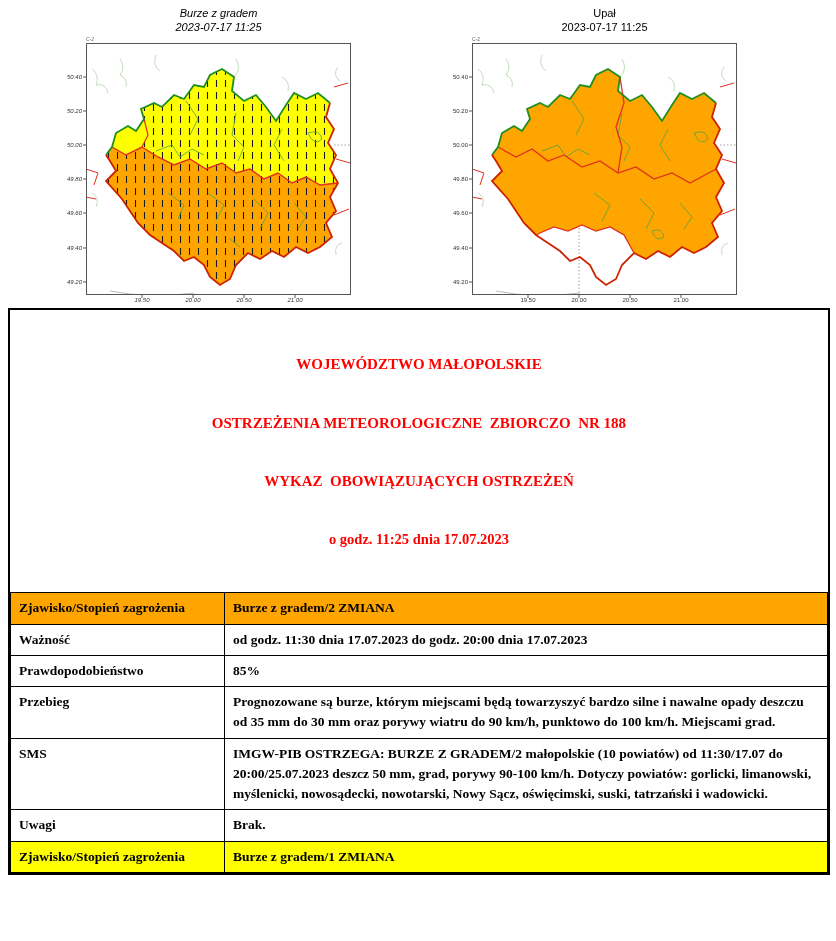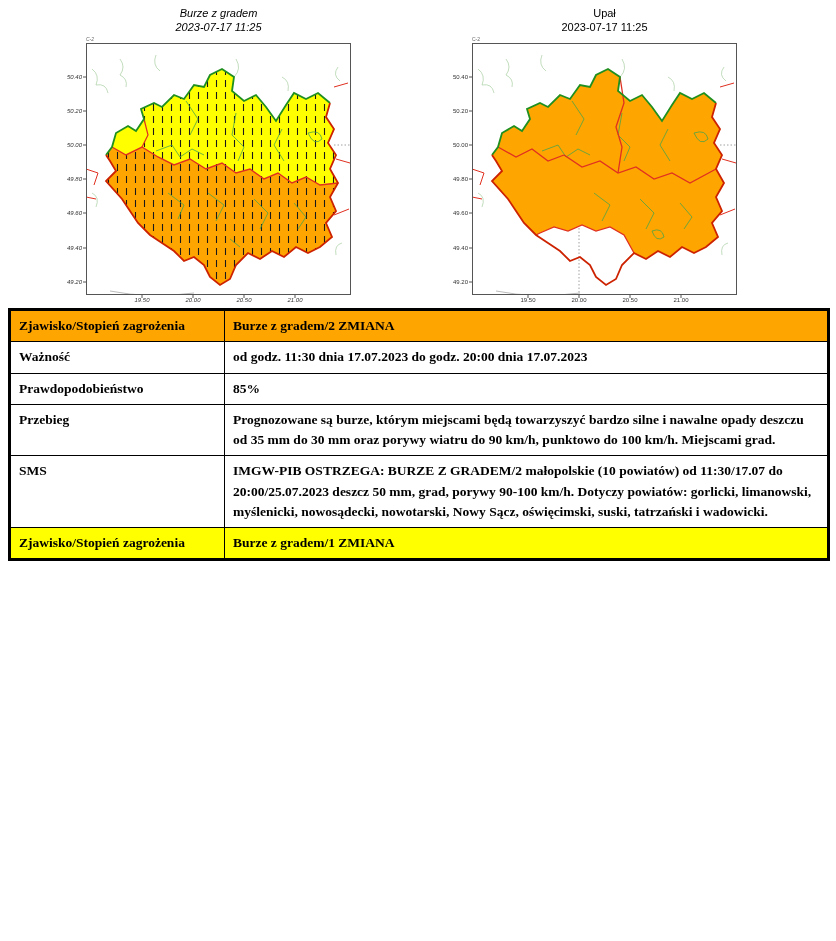--- a/index.html
+++ b/index.html
@@ -221,20 +221,26 @@
     <g>
       <text class="ticktext" x="84" y="267" text-anchor="middle">19.50</text>
       <text class="ticktext" x="135" y="267" text-anchor="middle">20.00</text>
       <text class="ticktext" x="186" y="267" text-anchor="middle">20.50</text>
       <text class="ticktext" x="237" y="267" text-anchor="middle">21.00</text>
     </g>
   </svg>
 </div>
 
 <div id="bulletin">
+  <div id="bulletin-header">
+    <div class="hdr-line">WOJEWÓDZTWO MAŁOPOLSKIE</div>
+    <div class="hdr-line">OSTRZEŻENIA METEOROLOGICZNE  ZBIORCZO  NR 188</div>
+    <div class="hdr-line">WYKAZ  OBOWIĄZUJĄCYCH OSTRZEŻEŃ</div>
+    <div class="hdr-line small">o godz. 11:25 dnia 17.07.2023</div>
+  </div>
   <table>
     <colgroup>
         <col class="c1">
         <col>
       </colgroup>
     <tbody>
       <tr class="hl-orange">
         <td class="lbl">Zjawisko/Stopień zagrożenia</td>
         <td class="val">Burze z gradem/2 ZMIANA</td>
       </tr>
@@ -247,20 +253,24 @@
         <td class="val">85%</td>
       </tr>
       <tr>
         <td class="lbl">Przebieg</td>
         <td class="val">Prognozowane są burze, którym miejscami będą towarzyszyć bardzo silne i nawalne opady deszczu od 35 mm do 30 mm oraz porywy wiatru do 90 km/h, punktowo do 100 km/h. Miejscami grad.</td>
       </tr>
       <tr>
         <td class="lbl">SMS</td>
         <td class="val">IMGW-PIB OSTRZEGA: BURZE Z GRADEM/2 małopolskie (10 powiatów) od 11:30/17.07 do 20:00/25.07.2023 deszcz 50 mm, grad, porywy 90-100 km/h. Dotyczy powiatów: gorlicki, limanowski, myślenicki, nowosądecki, nowotarski, Nowy Sącz, oświęcimski, suski, tatrzański i wadowicki.</td>
       </tr>
+      <tr>
+        <td class="lbl">Uwagi</td>
+        <td class="val">Brak.</td>
+      </tr>
       <tr class="hl-yellow">
         <td class="lbl">Zjawisko/Stopień zagrożenia</td>
         <td class="val">Burze z gradem/1 ZMIANA</td>
       </tr>
 
     </tbody>
   </table>
 </div>
 
 </body></html>

